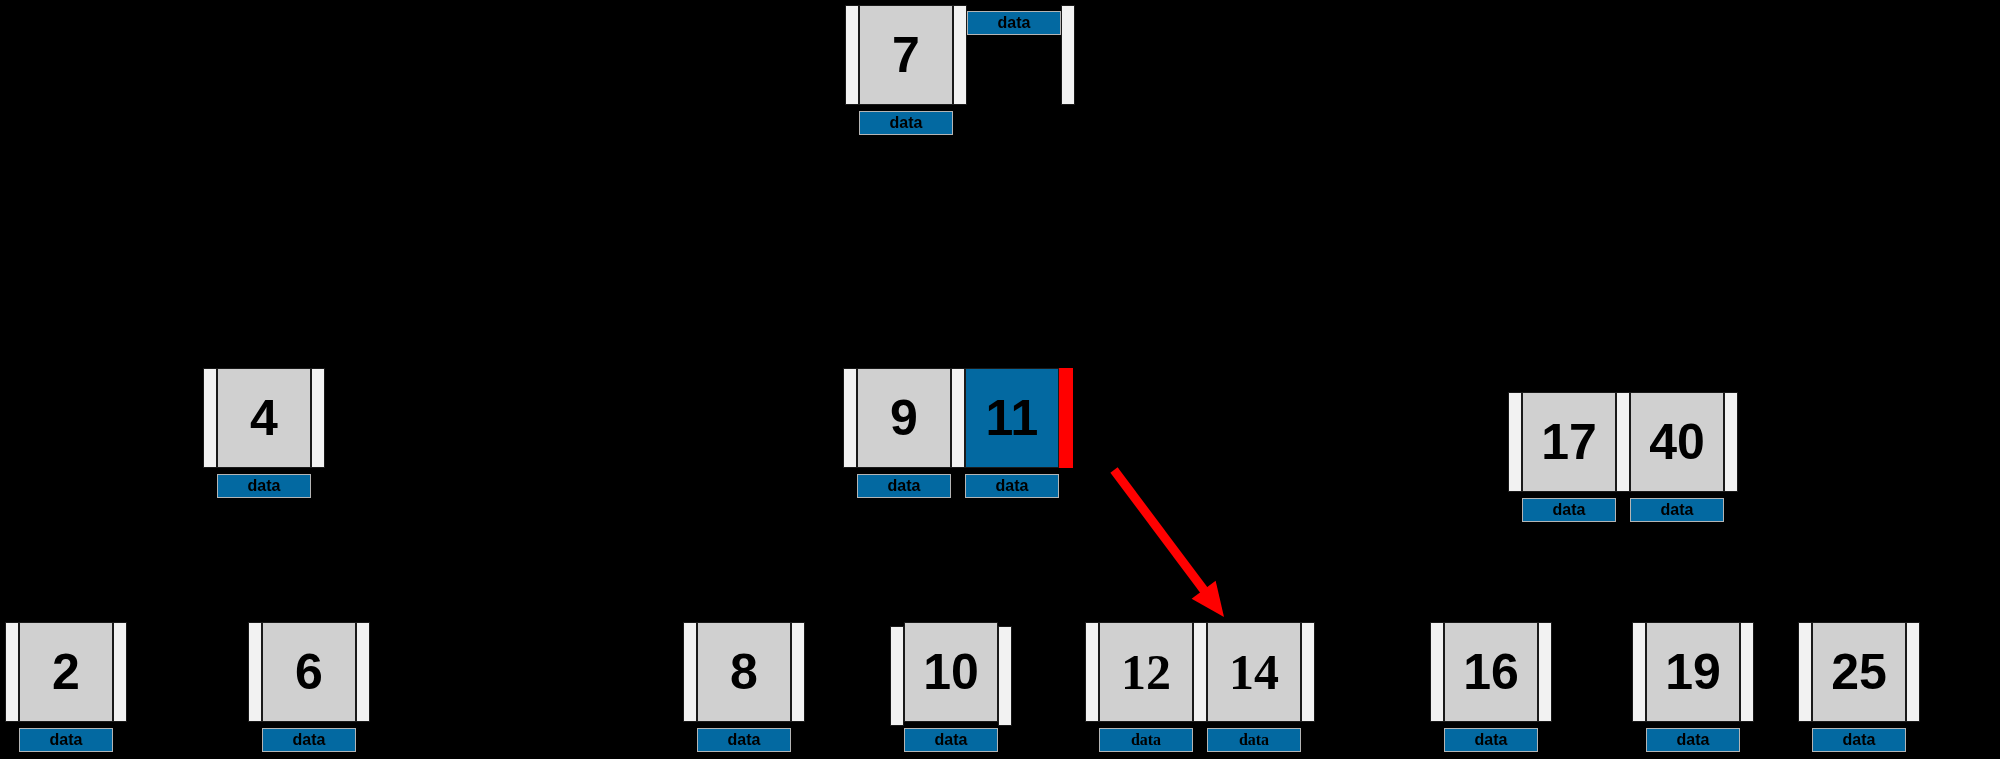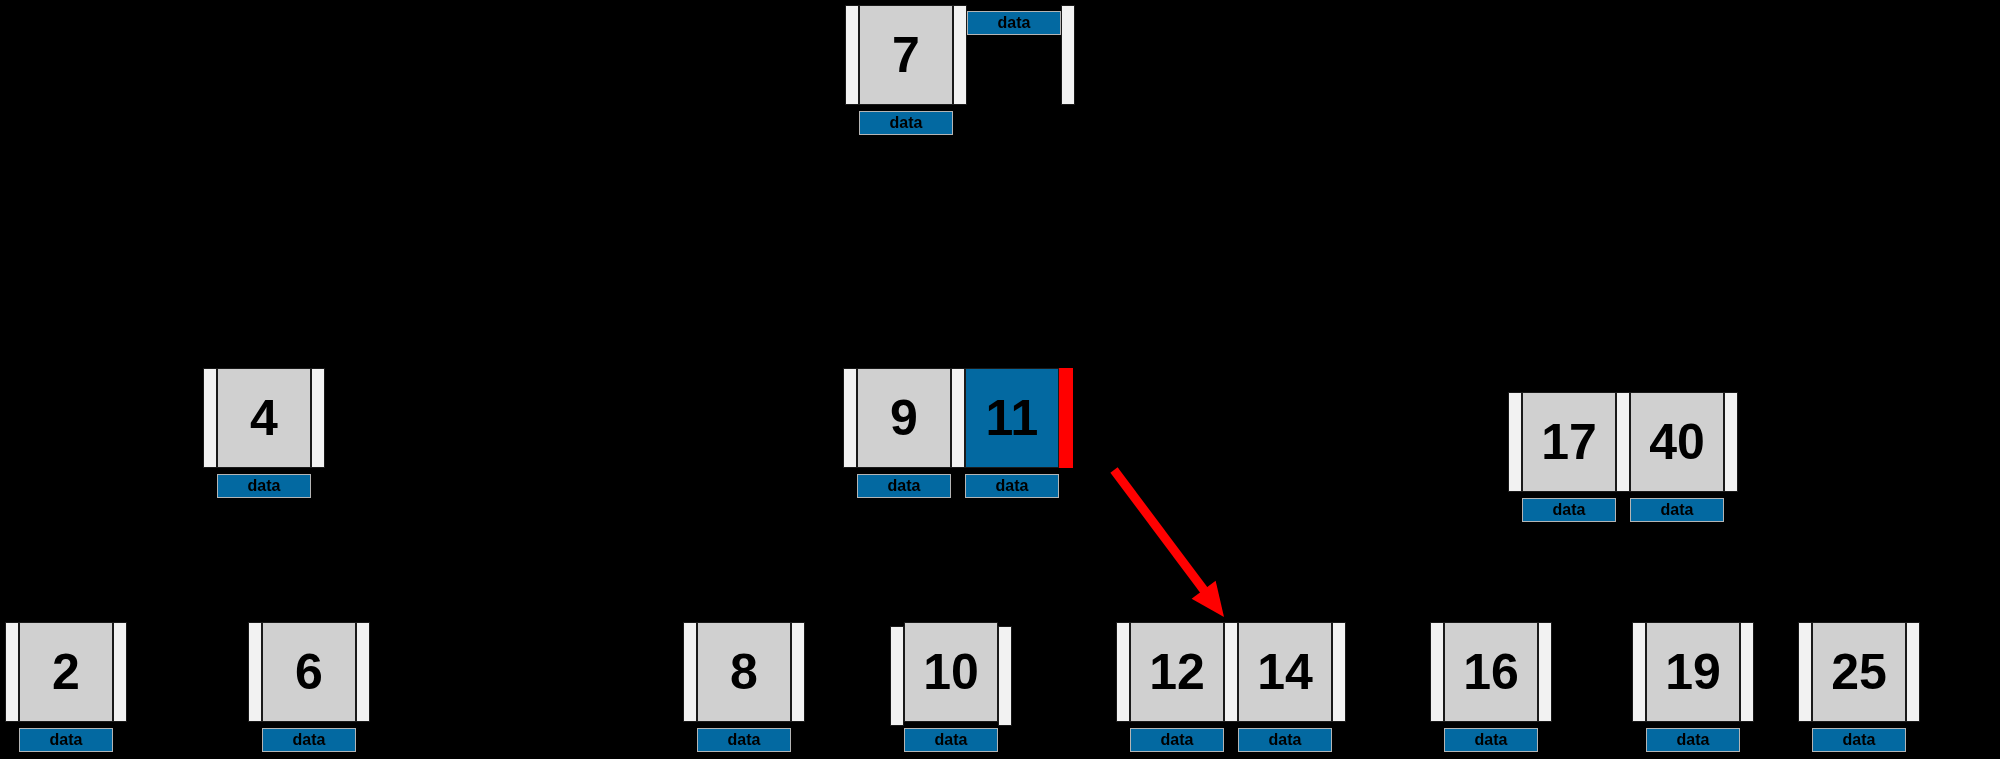--- a/index.html
+++ b/index.html
@@ -224,21 +224,21 @@
         </div>
         <div class="keycol">
           <div class="key">10</div>
           <div class="dataslot">data</div>
         </div>
         <div class="slot-col">
           <div class="ptr"></div>
           <div class="ptr-spacer"></div>
         </div>
       </div>
-      <div class="btnode" style="left: 1116px; top: 622px;">
+      <div class="btnode" style="left: 1085px; top: 622px; font-family: Liberation Serif, serif;">
         <div class="slot-col">
           <div class="ptr"></div>
           <div class="ptr-spacer"></div>
         </div>
         <div class="keycol">
           <div class="key">12</div>
           <div class="dataslot">data</div>
         </div>
         <div class="slot-col">
           <div class="ptr"></div>

